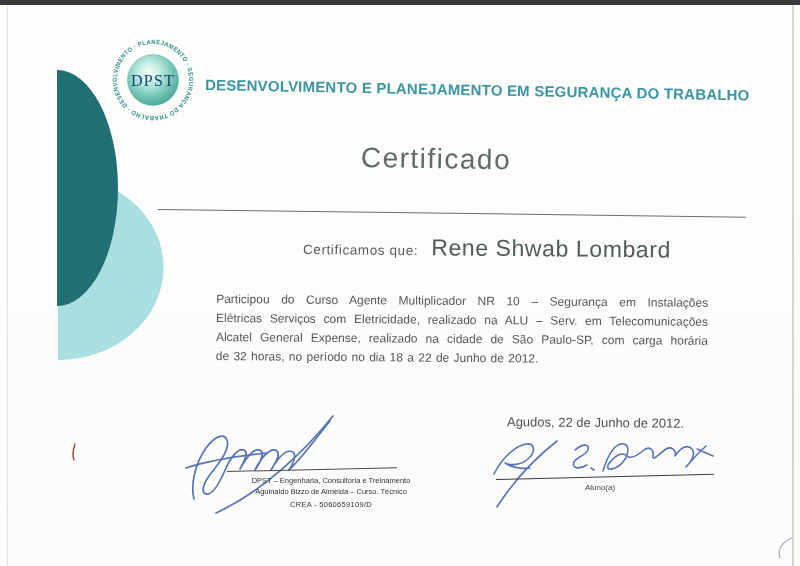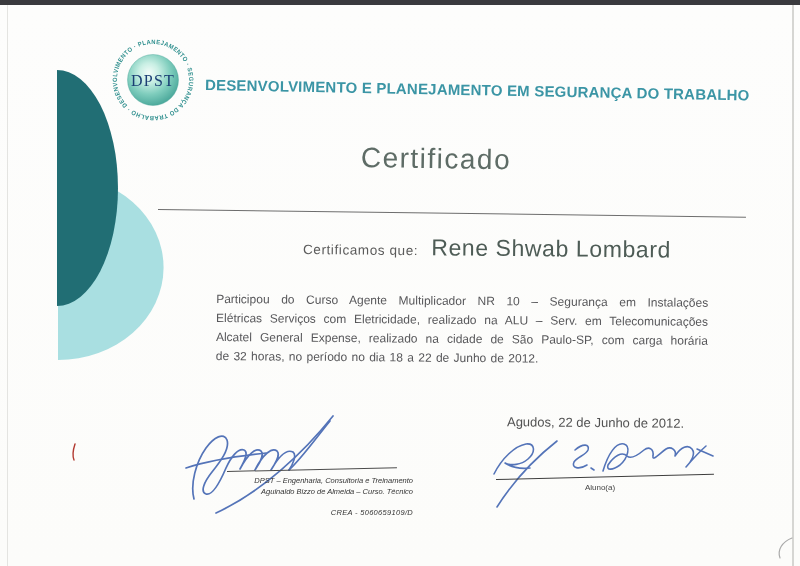--- a/index.html
+++ b/index.html
@@ -29,23 +29,23 @@
   .recipient-name{font-size:23px;letter-spacing:.6px;color:#4e5c56;}
   .body-block{position:absolute;left:216px;top:290px;width:492px;font-size:12px;line-height:19px;
               color:#57575a;word-spacing:1px;transform:rotate(.45deg);transform-origin:left center;}
   .jline{text-align:justify;text-align-last:justify;}
   .lline{text-align:left;}
   .date-line{position:absolute;left:507px;top:415px;font-size:13px;color:#525252;
              transform:rotate(.5deg);}
   .sig-ink{position:absolute;}
   .sig-line-left{position:absolute;left:227px;top:471px;width:170px;height:1.3px;background:#4b4b4b;
                  transform:rotate(-1.3deg);transform-origin:left center;}
-  .issuer-block{position:absolute;left:231px;top:475px;width:182px;text-align:right;
-                font-size:7.5px;line-height:11px;color:#333;font-style:italic;}
-  .issuer-crea{margin-top:10px;letter-spacing:.3px;}
+  .issuer-block{position:absolute;left:240px;top:475px;width:182px;text-align:center;
+                font-size:7.5px;line-height:11px;color:#333;}
+  .issuer-crea{margin-top:2px;letter-spacing:.3px;}
   .sig-line-right{position:absolute;left:496px;top:479px;width:218px;height:1.3px;background:#3e3e3e;
                   transform:rotate(-1.4deg);transform-origin:left center;}
   .student-label{position:absolute;left:565px;top:483px;width:70px;text-align:center;
                  font-size:8px;color:#444;}
   .mark{position:absolute;}
 </style>
 </head>
 <body>
 
 <div class="page">

